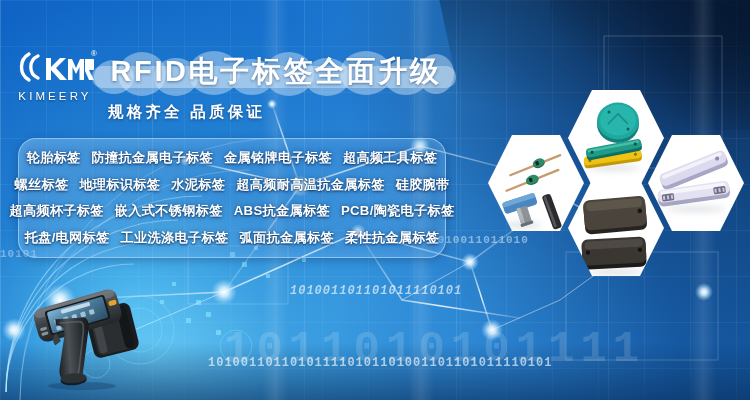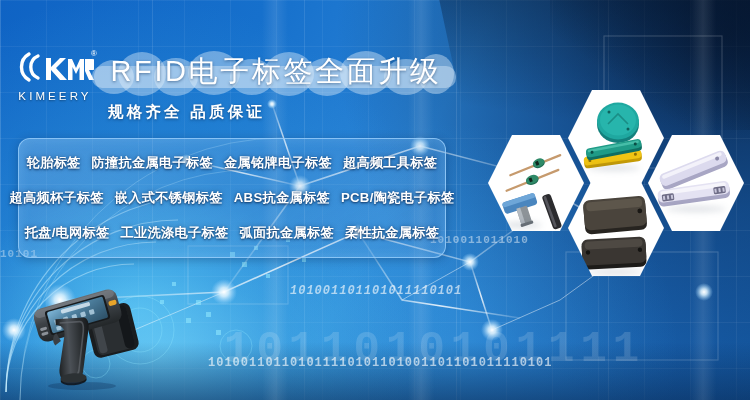--- a/index.html
+++ b/index.html
@@ -51,29 +51,29 @@
   .logoword{color:#fff;font-size:11.5px;letter-spacing:3.1px;font-weight:400;
     margin-top:4px;text-shadow:0 1px 2px rgba(0,0,0,.45);}
 
   
   #title-band{position:absolute;left:92px;top:50px;width:364px;height:44px;}
   .cloudrow{position:absolute;left:0;top:0;width:100%;height:100%;}
   .cloudrow i{position:absolute;border-radius:50%;
     background:rgba(225,238,250,0.42);filter:blur(0.4px);}
   #title-text{position:absolute;left:96px;top:50px;width:360px;height:44px;
     display:flex;align-items:center;justify-content:center;
-    color:#ffffff;font-size:29px;font-weight:400;letter-spacing:2.6px;
+    color:#ffffff;font-size:29px;font-weight:700;letter-spacing:2.6px;
     text-shadow:0 1px 3px rgba(12,45,88,.55);}
   #subtitle{position:absolute;left:108px;top:102px;
     color:#ffffff;font-size:15.5px;font-weight:700;letter-spacing:3.2px;
     text-shadow:0 1px 3px rgba(10,40,80,.6);}
 
   
   #list-panel{position:absolute;left:18px;top:138px;width:428px;height:120px;
-    border:1.6px solid rgba(150,205,250,0.85);border-radius:12px;
+    border:1.6px solid rgba(150,205,250,0.85);border-radius:18px;
     background:linear-gradient(155deg, rgba(160,205,240,0.34), rgba(120,175,225,0.20) 45%, rgba(95,155,215,0.26));
     box-shadow:0 0 12px rgba(140,200,250,0.28) inset, 0 2px 10px rgba(5,30,70,0.3);
     padding:6px 0;display:flex;flex-direction:column;justify-content:space-around;}
   .list-row{display:flex;justify-content:center;align-items:center;gap:11px;
     font-size:13.2px;font-weight:700;color:#ffffff;letter-spacing:.3px;
     text-shadow:0 1px 2px rgba(8,35,75,.75), 0 0 4px rgba(8,35,75,.5);}
   .list-row span{white-space:nowrap;}
 
   
   .hex{position:absolute;background:#ffffff;
@@ -226,20 +226,27 @@
   </div>
   <div id="title-text">RFID电子标签全面升级</div>
   <div id="subtitle">规格齐全    品质保证</div>
 
   <div id="list-panel">
     <div class="list-row">
       <span>轮胎标签</span>
       <span>防撞抗金属电子标签</span>
       <span>金属铭牌电子标签</span>
       <span>超高频工具标签</span>
+    </div>
+    <div class="list-row">
+      <span>螺丝标签</span>
+      <span>地理标识标签</span>
+      <span>水泥标签</span>
+      <span>超高频耐高温抗金属标签</span>
+      <span>硅胶腕带</span>
     </div>
     <div class="list-row">
       <span>超高频杯子标签</span>
       <span>嵌入式不锈钢标签</span>
       <span>ABS抗金属标签</span>
       <span>PCB/陶瓷电子标签</span>
     </div>
     <div class="list-row">
       <span>托盘/电网标签</span>
       <span>工业洗涤电子标签</span>

